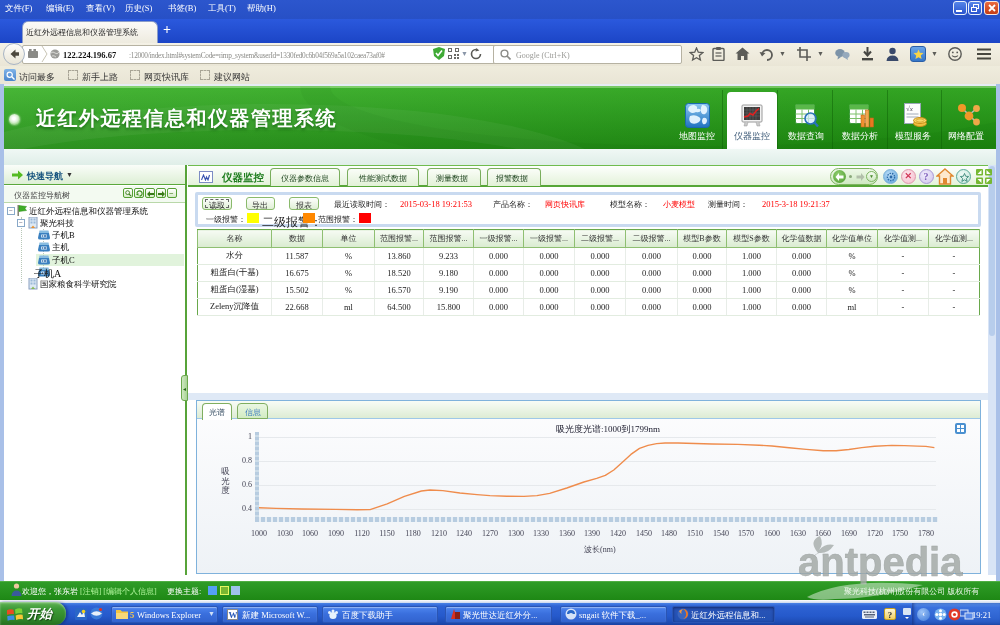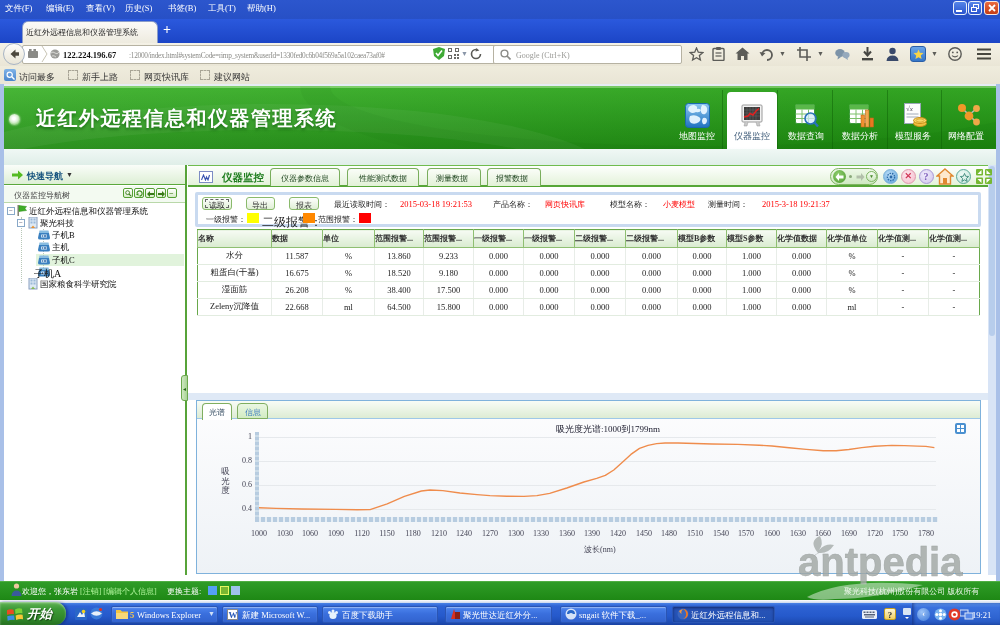--- a/index.html
+++ b/index.html
@@ -459,21 +459,21 @@
 <span class="a" style="left:762px;top:199px;color:#f00;font-size:8.5px">2015-3-18  19:21:37</span>
 <span class="a" style="left:206px;top:214px;color:#222;font-size:8px">一级报警：</span>
 <div class="a" style="left:247px;top:213px;width:12px;height:10px;background:#ffff00"></div>
 <span class="a" style="left:262px;top:214px;color:#222;font-size:12px">二级报警：</span>
 <div class="a" style="left:303px;top:213px;width:12px;height:10px;background:#ff8800"></div>
 <span class="a" style="left:318px;top:214px;color:#222;font-size:8px">范围报警：</span>
 <div class="a" style="left:359px;top:213px;width:12px;height:10px;background:#ff0000"></div>
 
 <style>
 #tbl{position:absolute;left:197px;top:229px;width:782px;border-collapse:collapse;table-layout:fixed;font-size:8.5px;color:#222;background:#fff}
-#tbl th{height:18px;background:linear-gradient(#f6fbf3,#d9ebd0);border:1px solid #8fbf72;border-top:1px solid #69a84b;font-weight:bold;color:#333;text-align:left;font-size:8px;overflow:hidden;white-space:nowrap}
+#tbl th{height:18px;background:linear-gradient(#f6fbf3,#d9ebd0);border:1px solid #8fbf72;border-top:1px solid #69a84b;font-weight:normal;color:#333;text-align:center;font-size:8px;overflow:hidden;white-space:nowrap}
 #tbl td{height:17px;border-right:1px solid #e8ede8;border-bottom:1px solid #e2ece0;text-align:center;overflow:hidden;white-space:nowrap}
 #tbl td:first-child{border-left:1px solid #69a84b}
 #tbl td:last-child{border-right:1px solid #69a84b}
 #tbl tr.last td{border-bottom:2px solid #69a84b}
 </style>
 <table id="tbl">
 <colgroup>
       <col style="width:74px">
       <col style="width:51px">
       <col style="width:52px">
@@ -536,25 +536,25 @@
         <td>0.000</td>
         <td>0.000</td>
         <td>0.000</td>
         <td>1.000</td>
         <td>0.000</td>
         <td>%</td>
         <td>-</td>
         <td>-</td>
       </tr>
 <tr>
-        <td>湿面筋</td>
-        <td>26.208</td>
+        <td>粗蛋白(湿基)</td>
+        <td>15.502</td>
         <td>%</td>
-        <td>38.400</td>
-        <td>17.500</td>
+        <td>16.570</td>
+        <td>9.190</td>
         <td>0.000</td>
         <td>0.000</td>
         <td>0.000</td>
         <td>0.000</td>
         <td>0.000</td>
         <td>1.000</td>
         <td>0.000</td>
         <td>%</td>
         <td>-</td>
         <td>-</td>

